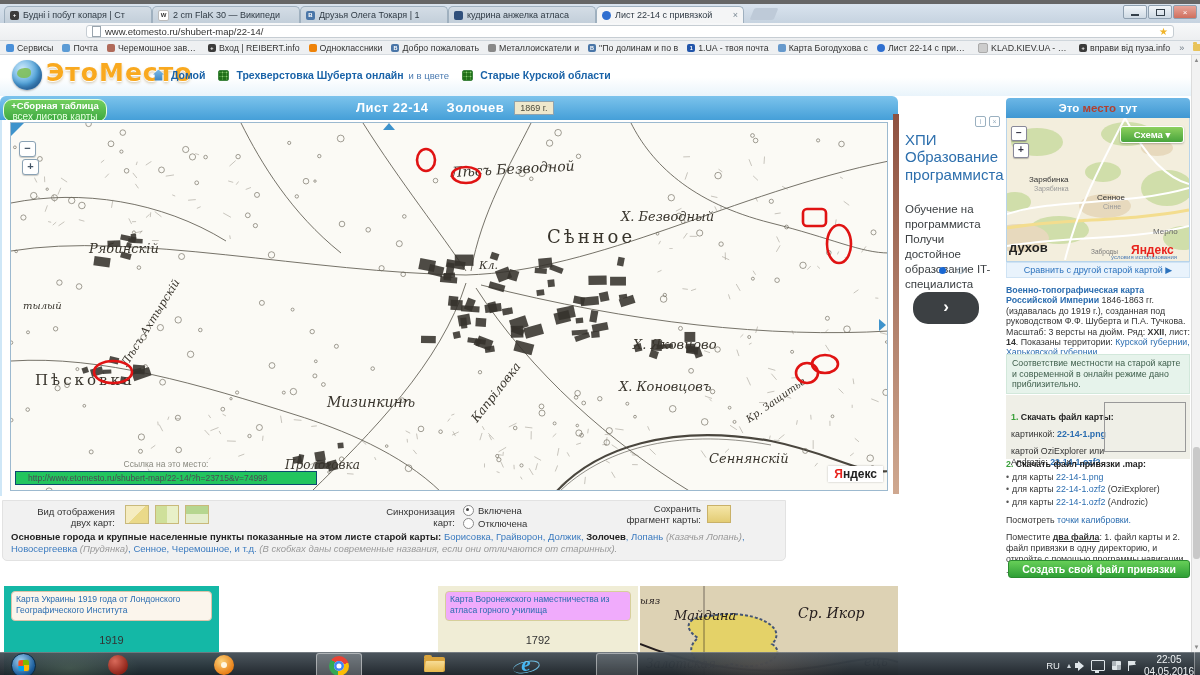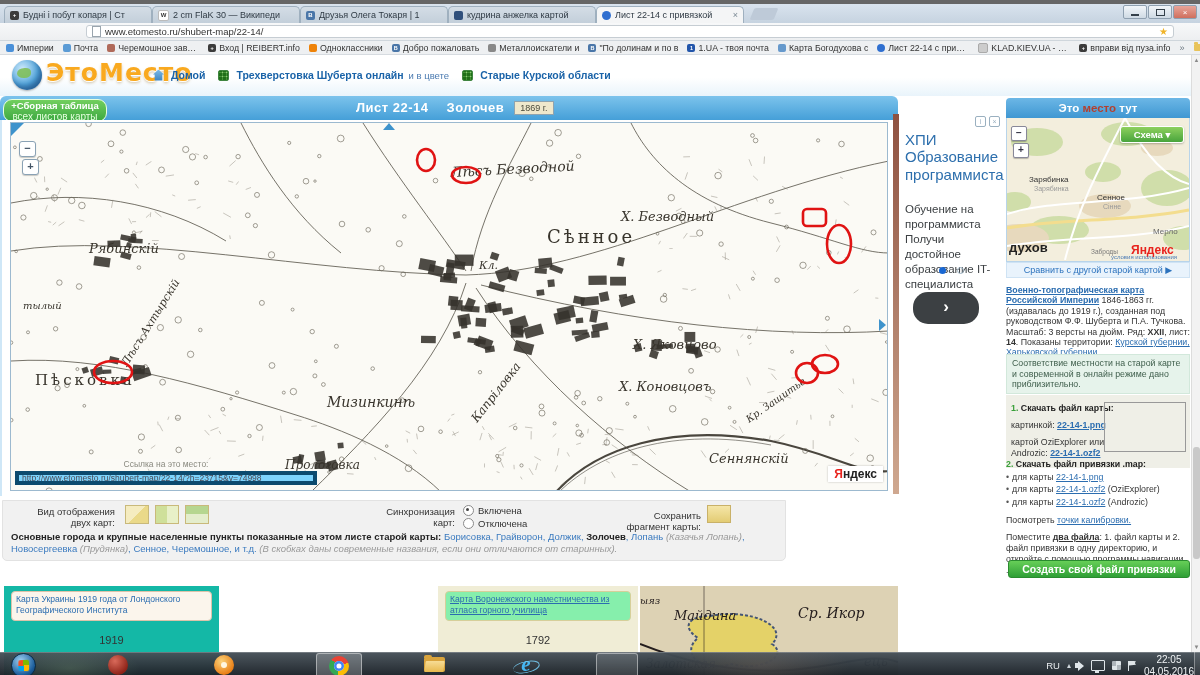--- a/index.html
+++ b/index.html
@@ -49,21 +49,21 @@
   .maptitle{position:absolute;left:356px;top:96px;display:flex;align-items:center;color:#fff;font-weight:bold;font-size:13px;letter-spacing:.5px;}
   .yearbadge{margin-left:10px;background:#efe8cc;border:1px solid #8fa3ae;color:#4a4a3a;font-size:9px;font-weight:normal;padding:1px 5px;letter-spacing:0;}
   .mapouter{position:absolute;left:0;top:116px;width:898px;height:376px;background:#fff;border-left:2px solid #cfe7f7;border-right:2px solid #cfe7f7;box-siz ing:border-box;}
   .mapwrap{position:absolute;left:10px;top:118px;width:878px;height:369px;background:#fbfaf5;border:1px solid #9cb9cf;box-sizing:border-box;overflow:hidden;}
   .mapwrap svg{position:absolute;left:0;top:0;}
   .cornertri{position:absolute;left:0;top:0;width:0;height:0;border-style:solid;border-width:13px 13px 0 0;border-color:#3e93cc transparent transparent transparent;}
   .uparrow{position:absolute;left:372px;top:0;width:0;height:0;border-style:solid;border-width:0 6px 7px 6px;border-color:transparent transparent #3e93cc transparent;}
   .rightarrow{position:absolute;right:1px;top:196px;width:0;height:0;border-style:solid;border-width:6px 0 6px 7px;border-color:transparent transparent transparent #3e93cc;}
   .zoombtn{position:absolute;width:15px;height:14px;background:#fff;border:1px solid #8aa2b5;border-radius:3px;color:#445566;font-size:11px;line-height:12px;text-align:center;font-weight:bold;box-shadow:0 1px 1px rgba(0,0,0,.2);}
   .sharelabel{position:absolute;left:60px;bottom:21px;width:190px;text-align:center;font-size:8.5px;color:#8a8a80;background:rgba(251,250,245,.75);}
-  .shareinput{position:absolute;left:4px;bottom:5px;width:302px;height:14px;border:4px solid #0c4a6e;background:#7dd3fc;font-size:8.5px;color:#4a4a55;font-family:"Liberation Sans",sans-serif;padding:0 3px;box-sizing:border-box;}
+  .shareinput{position:absolute;left:4px;bottom:5px;width:302px;height:14px;border:1px solid #0c4a6e;background:#22c55e;font-size:8.5px;color:#4a4a55;font-family:"Liberation Sans",sans-serif;padding:0 12px;box-sizing:border-box;}
   .yamark{position:absolute;right:4px;bottom:8px;background:#fff;padding:1px 6px;font-size:12px;font-weight:bold;box-shadow:0 0 2px rgba(0,0,0,.25);}
   .ya-r{color:#e8231d;}.ya-b{color:#222;}
   
   .adstrip{position:absolute;left:893px;top:110px;width:6px;height:380px;background:linear-gradient(#8e5140,#cfa890);}
   .adpanel{position:absolute;left:899px;top:110px;width:104px;height:385px;background:#fff;}
   .adicons{position:absolute;right:3px;top:2px;display:flex;gap:3px;color:#9ab0c0;font-size:8px;}
   .adico{width:9px;height:9px;border:1px solid #9ab0c0;border-radius:2px;display:flex;align-items:center;justify-content:center;font-size:7px;}
   .adtitle{position:absolute;left:6px;top:17px;width:94px;font-size:15px;line-height:1.15;color:#2d6fad;}
   .adbody{position:absolute;left:6px;top:88px;width:94px;font-size:11.5px;line-height:1.3;color:#3c4043;}
   .addots{position:absolute;left:0;top:153px;width:104px;display:flex;justify-content:center;gap:11px;}
@@ -72,24 +72,24 @@
   .dot.off{border:1px solid #9ab0c0;box-sizing:border-box;}
   .adbtn{position:absolute;left:14px;top:178px;width:66px;height:32px;background:#3c4043;border-radius:15px;color:#fff;text-align:center;line-height:30px;font-size:17px;font-weight:bold;}
   
   .rchead{position:absolute;left:1006px;top:94px;width:184px;height:20px;background:linear-gradient(#6cb7e6,#3f97d2);border-radius:4px 4px 0 0;text-align:center;font-size:11.5px;font-weight:bold;color:#fff;line-height:20px;}
   .rchead .mid{color:#b3402f;}
   .minimap{position:absolute;left:1006px;top:114px;width:184px;height:144px;background:#f3eedd;border:1px solid #b8d4ea;border-top:none;box-sizing:border-box;overflow:hidden;}
   .mmzoom{position:absolute;background:#fff;border:1px solid #889;border-radius:2px;width:14px;height:13px;text-align:center;font-size:10px;line-height:11px;color:#334;font-weight:bold;box-shadow:0 1px 1px rgba(0,0,0,.25);}
   .schemebtn{position:absolute;right:5px;top:8px;width:64px;height:17px;background:linear-gradient(#8ed05e,#48a43c);border:1px solid #fff;border-radius:3px;color:#fff;font-size:9.5px;font-weight:bold;text-align:center;line-height:15px;box-sizing:border-box;box-shadow:0 1px 2px rgba(0,0,0,.25);}
   .comparebar{position:absolute;left:1006px;top:258px;width:184px;height:16px;background:#e9f3fc;border:1px solid #cfe3f4;box-sizing:border-box;text-align:center;font-size:9px;color:#2b72bd;line-height:14px;}
   .desc{position:absolute;left:1006px;top:281px;width:184px;font-size:8.8px;line-height:1.18;color:#333;}
-  .dlink{color:#2b6db0;text-decoration:underline;}
+  .dlink{color:#2b6db0;}
   .dlink.b{font-weight:bold;}
   .notebox{position:absolute;left:1006px;top:350px;width:184px;background:#e6f3eb;border:1px solid #d2e8db;box-sizing:border-box;font-size:8.8px;line-height:1.2;color:#41604e;padding:3px 5px;}
-  .sec1{position:absolute;left:1006px;top:391px;width:184px;height:73px;background:#efefe7;padding:8px 5px;box-sizing:border-box;font-size:8.8px;line-height:1.25;color:#333;}
+  .sec1{position:absolute;left:1006px;top:391px;width:184px;height:64px;background:#efefe7;padding:17px 5px;box-sizing:border-box;font-size:8.8px;line-height:1.25;color:#333;}
   .secnum{color:#3aa03a;font-weight:bold;}
   .sectitle{font-weight:bold;color:#222;}
   .thumb{position:absolute;right:4px;top:7px;width:80px;height:48px;border:1px solid #999;background:
     repeating-linear-gradient(43deg,#ececе6 0 2px,#c9c9c2 2px 3px),
     repeating-linear-gradient(-31deg,rgba(110,110,100,.3) 0 1px,rgba(255,255,255,0) 1px 4px),#e8e8e2;}
   .sec2{position:absolute;left:1006px;top:455px;width:184px;font-size:8.8px;line-height:1.22;color:#333;}
   .dlitem{margin-top:2px;}
   .blt{color:#555;margin-right:3px;}
   .instr{margin-top:6px;line-height:1.28;}
   .instr b{text-decoration:underline;}
@@ -111,21 +111,21 @@
   .citiesline{position:absolute;left:8px;top:30px;width:764px;font-size:9.5px;line-height:1.3;color:#222;}
   .citiesline .cl{color:#3a7abf;}
   .citiesline .cur{color:#222;font-weight:bold;}
   .citiesline .gr{color:#999;font-style:italic;}
   
   .bluebar2{position:absolute;left:0;top:560px;width:898px;height:20px;background:linear-gradient(#7cc3ec,#459fd8);border-radius:5px 5px 0 0;text-align:center;color:#fff;font-weight:bold;font-size:12px;line-height:20px;}
   .card{position:absolute;top:582px;height:92px;}
   .card1{left:4px;width:215px;background:#14b8a6;}
   .card2{left:438px;width:200px;background:#f0edd6;}
   .cardbox{position:absolute;left:7px;top:5px;right:7px;height:30px;background:#fbf5ec;border:1px solid #dcc3aa;border-radius:4px;font-size:8.6px;line-height:1.25;color:#2b6db0;padding:2px 4px;box-sizing:border-box;}
-  .card2 .cardbox{background:#86efac;border-color:#d6cf9a;text-decoration:underline;}
+  .card2 .cardbox{background:#f0abfc;border-color:#d6cf9a;}
   .cardyear{position:absolute;left:0;width:100%;top:48px;text-align:center;font-size:11px;color:#333;}
   .oldmap{position:absolute;top:582px;height:92px;overflow:hidden;}
   .om1{left:221px;width:215px;}
   .om2{left:640px;width:258px;}
   
   .taskbar{position:absolute;left:0;top:648px;width:1200px;height:27px;background:
     radial-gradient(70px 22px at 70px 60%,rgba(130,165,125,.28),rgba(0,0,0,0)),
     radial-gradient(90px 24px at 760px 50%,rgba(185,150,125,.2),rgba(0,0,0,0)),
     linear-gradient(rgba(72,82,90,.97),rgba(20,26,32,.97));
     box-shadow:inset 0 1px 0 rgba(255,255,255,.22);}
@@ -172,21 +172,21 @@
     <div class="tab" style="left:152px">
       <span class="fav" id="fav1" style="color: rgb(51, 51, 51); border: 1px solid rgb(187, 187, 187); background: rgb(255, 255, 255);">W</span>
       <span class="tlabel">2 cm FlaK 30 — Википеди</span>
     </div>
     <div class="tab" style="left:300px">
       <span class="fav" id="fav2" style="background: rgb(74, 118, 168);">В</span>
       <span class="tlabel">Друзья Олега Токаря | 1</span>
     </div>
     <div class="tab" style="left:448px">
       <span class="fav" id="fav3" style="background: rgb(48, 80, 124);"></span>
-      <span class="tlabel">кудрина анжелка картой</span>
+      <span class="tlabel">кудрина анжелка атласа</span>
     </div>
     <div class="tab active" style="left:596px">
       <span class="fav round" id="fav4" style="background: rgb(47, 111, 208);"></span>
       <span class="tlabel">Лист 22-14 с привязкой</span>
       <span class="tclose">×</span>
     </div>
     <div class="newtab"></div>
     <div class="winbtns">
       <div class="winbtn">
           <span class="minbar"></span>
@@ -205,21 +205,21 @@
   </div>
   <div class="urlbox">
     <span class="pageico"></span>
     <span>www.etomesto.ru/shubert-map/22-14/</span>
     <span class="bmstar">★</span>
   </div>
 
   <div class="bookmarksbar">
     <span class="bm">
         <span class="bi bi0" style="background: rgb(74, 144, 217);"></span>
-        <span class="lbl">Империи</span>
+        <span class="lbl">Сервисы</span>
       </span>
     <span class="bm">
         <span class="bi bi1" style="background: rgb(91, 155, 213);"></span>
         <span class="lbl">Почта</span>
       </span>
     <span class="bm">
         <span class="bi bi2" style="background: rgb(176, 106, 90);"></span>
         <span class="lbl">Черемошное заверш</span>
       </span>
     <span class="bm">
@@ -852,21 +852,21 @@
   </div>
 
   <div class="controlspanel">
     <div class="ctl-lab" style="left:14px;top:5px;width:98px"><span>Вид отображения</span><br><span>двух карт:</span></div>
     <div class="viewico vi1" style="left:122px"></div>
     <div class="viewico vi2" style="left:152px"></div>
     <div class="viewico vi3" style="left:182px"></div>
     <div class="ctl-lab" style="left:350px;top:5px;width:102px"><span>Синхронизация</span><br><span>карт:</span></div>
     <div class="radrow" style="left:460px;top:4px"><span class="radio sel"></span><span>Включена</span></div>
     <div class="radrow" style="left:460px;top:17px"><span class="radio"></span><span>Отключена</span></div>
-    <div class="ctl-lab" style="left:598px;top:9px;width:100px"><span>Сохранить</span><br><span>фрагмент карты:</span></div>
+    <div class="ctl-lab" style="left:598px;top:2px;width:100px"><span>Сохранить</span><br><span>фрагмент карты:</span></div>
     <div class="saveico"></div>
     <div class="citiesline">
       <b>Основные города и крупные населенные пункты показанные на этом листе старой карты: </b><span class="cl">Борисовка, Грайворон, Должик, </span><span class="cur">Золочев</span><span class="cl">, Лопань </span><span class="gr">(Казачья Лопань)</span><span class="cl">, Новосергеевка </span><span class="gr">(Прудянка)</span><span class="cl">, Сенное, Черемошное, и т.д. </span><span class="gr">(В скобках даны современные названия, если они отличаются от старинных).</span>
     </div>
   </div>
 
   <div class="card card1">
     <div class="cardbox">Карта Украины 1919 года от Лондонского Географического Института</div>
     <div class="cardyear">1919</div>
   </div>

